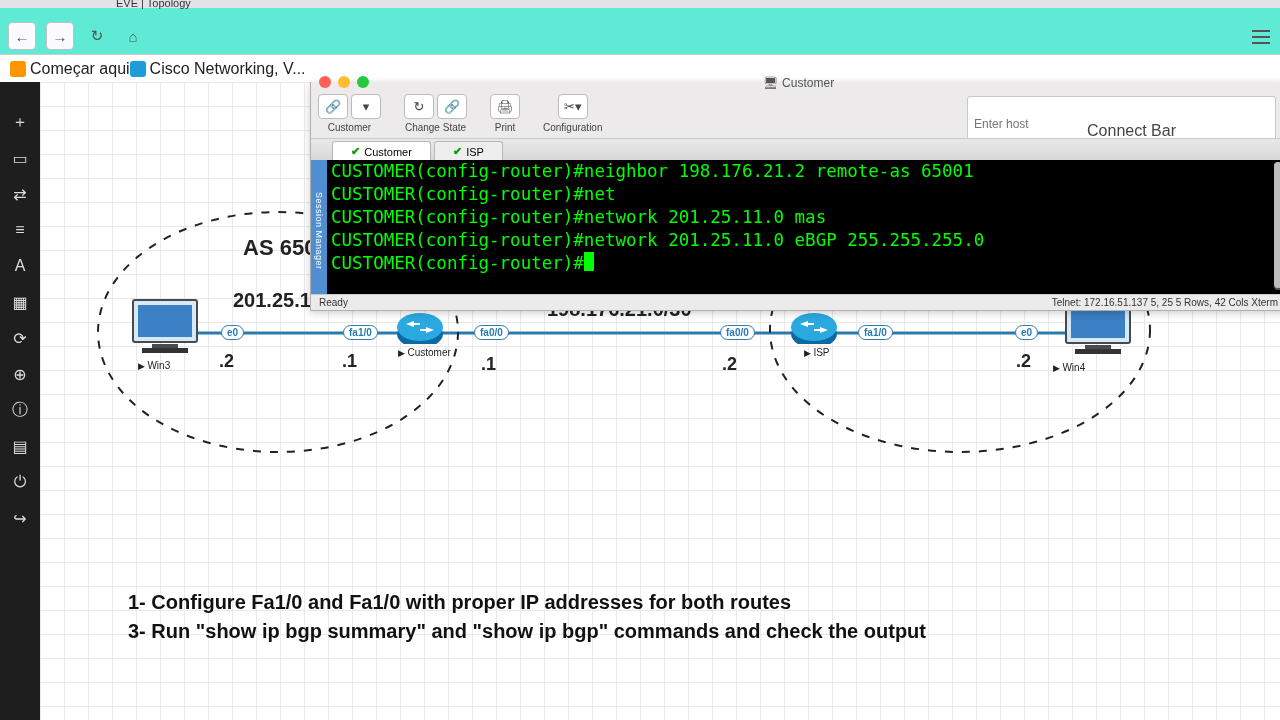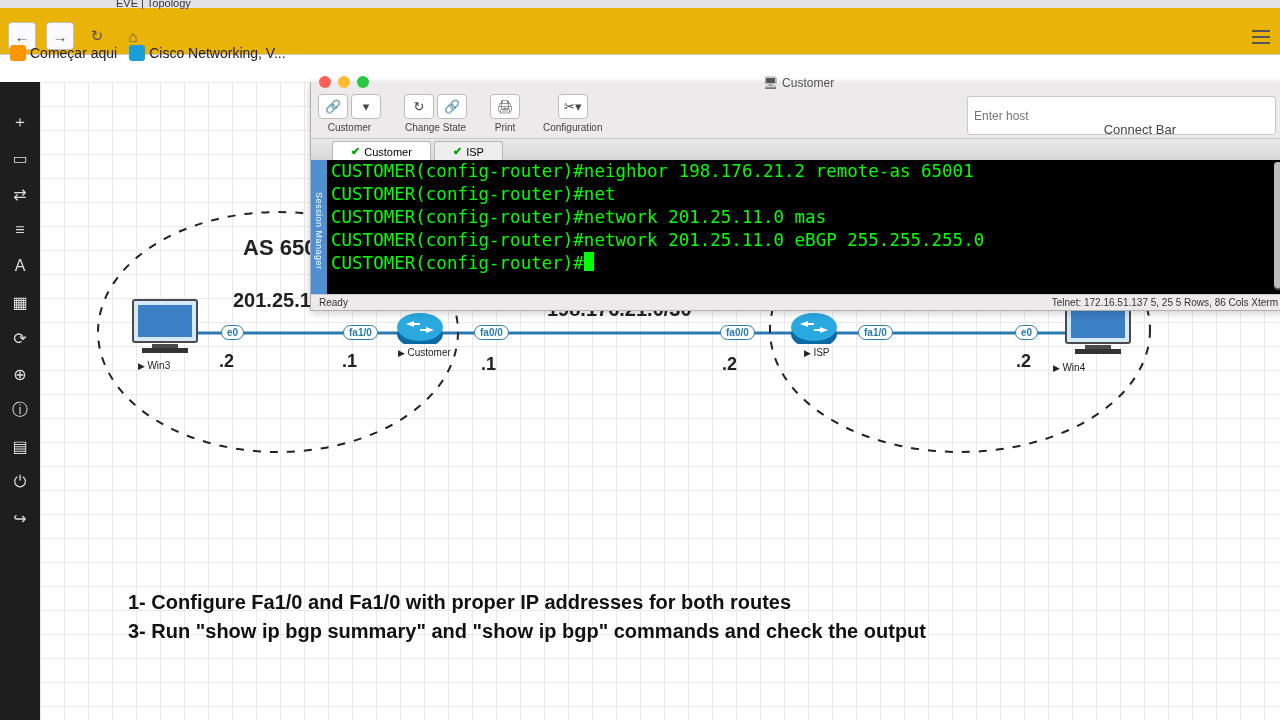--- a/index.html
+++ b/index.html
@@ -1,45 +1,45 @@
 <!DOCTYPE html>
 <html><head>
 <meta charset="utf-8">
 <style>
   html,body{margin:0;padding:0;width:1280px;height:720px;font-family:"Helvetica Neue",Arial,sans-serif;background:#fff;overflow:hidden}
   
-  .browser-top{position:absolute;left:0;top:0;right:0;height:54px;background:#eab308;border-bottom:1px solid #ccc}
+  .browser-top{position:absolute;left:0;top:0;right:0;height:54px;background:#5eead4;border-bottom:1px solid #ccc}
   .browser-tabs{position:absolute;left:0;top:0;height:8px;width:100%;background:#e3e3e7}
   .tab-title{position:absolute;left:116px;top:-3px;font-size:11px;color:#333}
   .browser-toolbar{position:absolute;left:8px;top:22px;display:flex;align-items:center;gap:10px}
   .nav-btn{width:26px;height:26px;border:1px solid #bfbfc6;border-radius:4px;background:#fbfbfe;display:flex;align-items:center;justify-content:center;color:#555;font-size:15px}
   .nav-btn.flat{border:none;background:none}
-  .bookmarks{position:absolute;left:10px;top:40px;height:26px;display:flex;align-items:center;gap:12px;font-size:14px;color:#222}
+  .bookmarks{position:absolute;left:10px;top:56px;height:26px;display:flex;align-items:center;font-size:16px;color:#222}
   .fav{width:16px;height:16px;background:#ff9500;border-radius:3px;display:inline-block;margin-right:4px;vertical-align:-3px}
   .fav2{width:16px;height:16px;background:#1b9ed8;border-radius:3px;display:inline-block;margin-right:4px;vertical-align:-3px}
   
   .sidebar{position:absolute;left:0;top:82px;bottom:0;width:40px;background:#1e1e1e;display:flex;flex-direction:column;align-items:center;padding-top:30px;gap:16px;color:#dcdcdc}
   .sidebar .ico{width:20px;height:20px;display:flex;align-items:center;justify-content:center;font-size:16px}
   
   .canvas{position:absolute;left:40px;top:82px;right:0;bottom:0;
     background-image:linear-gradient(#e9e9e9 1px,transparent 1px),linear-gradient(90deg,#e9e9e9 1px,transparent 1px);
     background-size:24px 24px;background-color:#fff}
   
   .term-window{position:absolute;left:270px;top:0;width:975px;height:228px;background:#eceaea;border:1px solid #b0b0b0;border-top:none;box-shadow:0 2px 8px rgba(0,0,0,.2)}
   .mac-dots{position:absolute;left:8px;top:-6px;display:flex;gap:7px}
   .dot{width:12px;height:12px;border-radius:50%}
   .dot.r{background:#ff5f57}.dot.y{background:#febc2e}.dot.g{background:#28c840}
   .term-title{position:absolute;width:100%;top:-6px;text-align:center;font-size:12px;color:#555;display:flex;justify-content:center;align-items:center;gap:4px}
   .term-tb{position:absolute;left:7px;top:12px;display:flex;gap:23px}
   .tbgrp{display:flex;flex-direction:column;align-items:center;gap:3px}
   .tb-icons{display:flex;gap:3px}
   .tb-btn{width:28px;height:23px;border:1px solid #bcbcbc;border-radius:4px;background:#fff;display:flex;align-items:center;justify-content:center;font-size:13px;color:#444}
   .tb-lbl{font-size:10px;color:#444}
-  .host-input{position:absolute;right:10px;top:14px;width:295px;height:21px;border:1px solid #c7c7c7;border-radius:3px;background:#fff;font-size:12px;padding:8px 6px;color:#888}
-  .connectbar-lbl{position:absolute;right:110px;top:40px;font-size:13px;color:#444}
+  .host-input{position:absolute;right:10px;top:14px;width:295px;height:21px;border:1px solid #c7c7c7;border-radius:3px;background:#fff;font-size:12px;padding:16px 6px;color:#888}
+  .connectbar-lbl{position:absolute;right:110px;top:40px;font-size:16px;color:#444}
   .term-tabs{position:absolute;left:0;top:56px;right:0;height:22px;background:linear-gradient(#e9e9e9,#d7d7d7);display:flex;align-items:flex-end;border-top:1px solid #c9c9c9}
   .smgr{writing-mode:vertical-rl;font-size:9px;background:#4f8fd1;color:#fff;height:138px;width:16px;position:absolute;left:0;top:78px;display:flex;align-items:center;justify-content:center;padding:2px 0;letter-spacing:.5px}
   .ttab{height:19px;padding:0 18px;font-size:11px;display:flex;align-items:center;gap:4px;border:1px solid #b8b8b8;border-bottom:none;background:#eee;border-radius:3px 3px 0 0;margin-left:3px}
   .ttab.active{background:#fff}
   .ttab .chk{color:#00a000;font-weight:bold}
   .term-body{position:absolute;left:16px;top:78px;right:4px;height:134px;background:#000;color:#00ff00;font-family:"Menlo","Consolas",monospace;font-size:17.5px;line-height:23px;padding:0 4px;white-space:pre}
   .term-body .cursor{background:#00ff00;display:inline-block;width:10px;height:19px;vertical-align:-2px}
   .term-status{position:absolute;left:0;bottom:0;right:0;height:15px;background:#eceaea;border-top:1px solid #ccc;font-size:10px;color:#333;display:flex;justify-content:space-between;padding:0 8px;align-items:center}
   
   .topo{position:absolute;left:0;top:0;right:0;bottom:0;pointer-events:none}
@@ -214,17 +214,17 @@
     <div class="smgr">Session Manager</div>
     <div class="term-body"><span>CUSTOMER(config-router)#neighbor 198.176.21.2 remote-as 65001</span>
 <span>CUSTOMER(config-router)#net</span>
 <span>CUSTOMER(config-router)#network 201.25.11.0 mas</span>
 <span>CUSTOMER(config-router)#network 201.25.11.0 eBGP 255.255.255.0</span>
 <span>CUSTOMER(config-router)#</span><span class="cursor"></span></div>
     <div class="scroll-track"></div>
     <div class="scroll-thumb"></div>
     <div class="term-status">
       <span>Ready</span>
-      <span>Telnet:  172.16.51.137   5, 25   5 Rows, 86 Cols   Xterm</span>
+      <span>Telnet:  172.16.51.137   5, 25   5 Rows, 42 Cols   Xterm</span>
     </div>
   </div>
 
 </div>
 
 </body></html>

